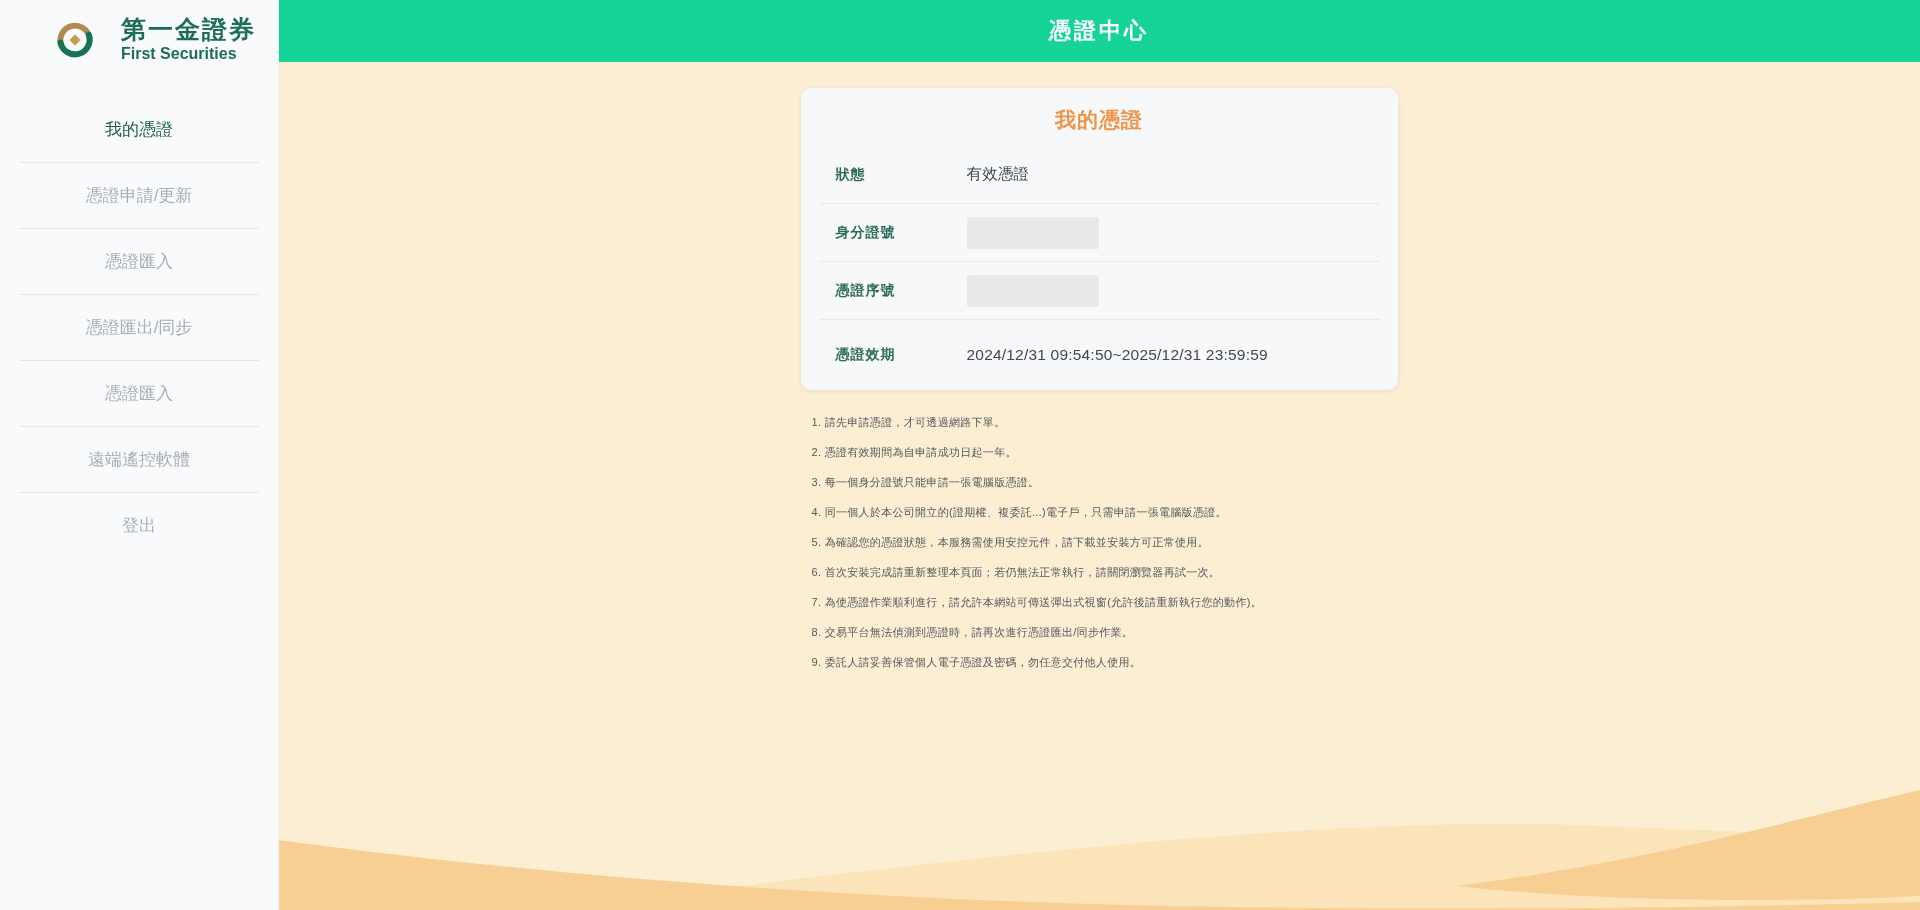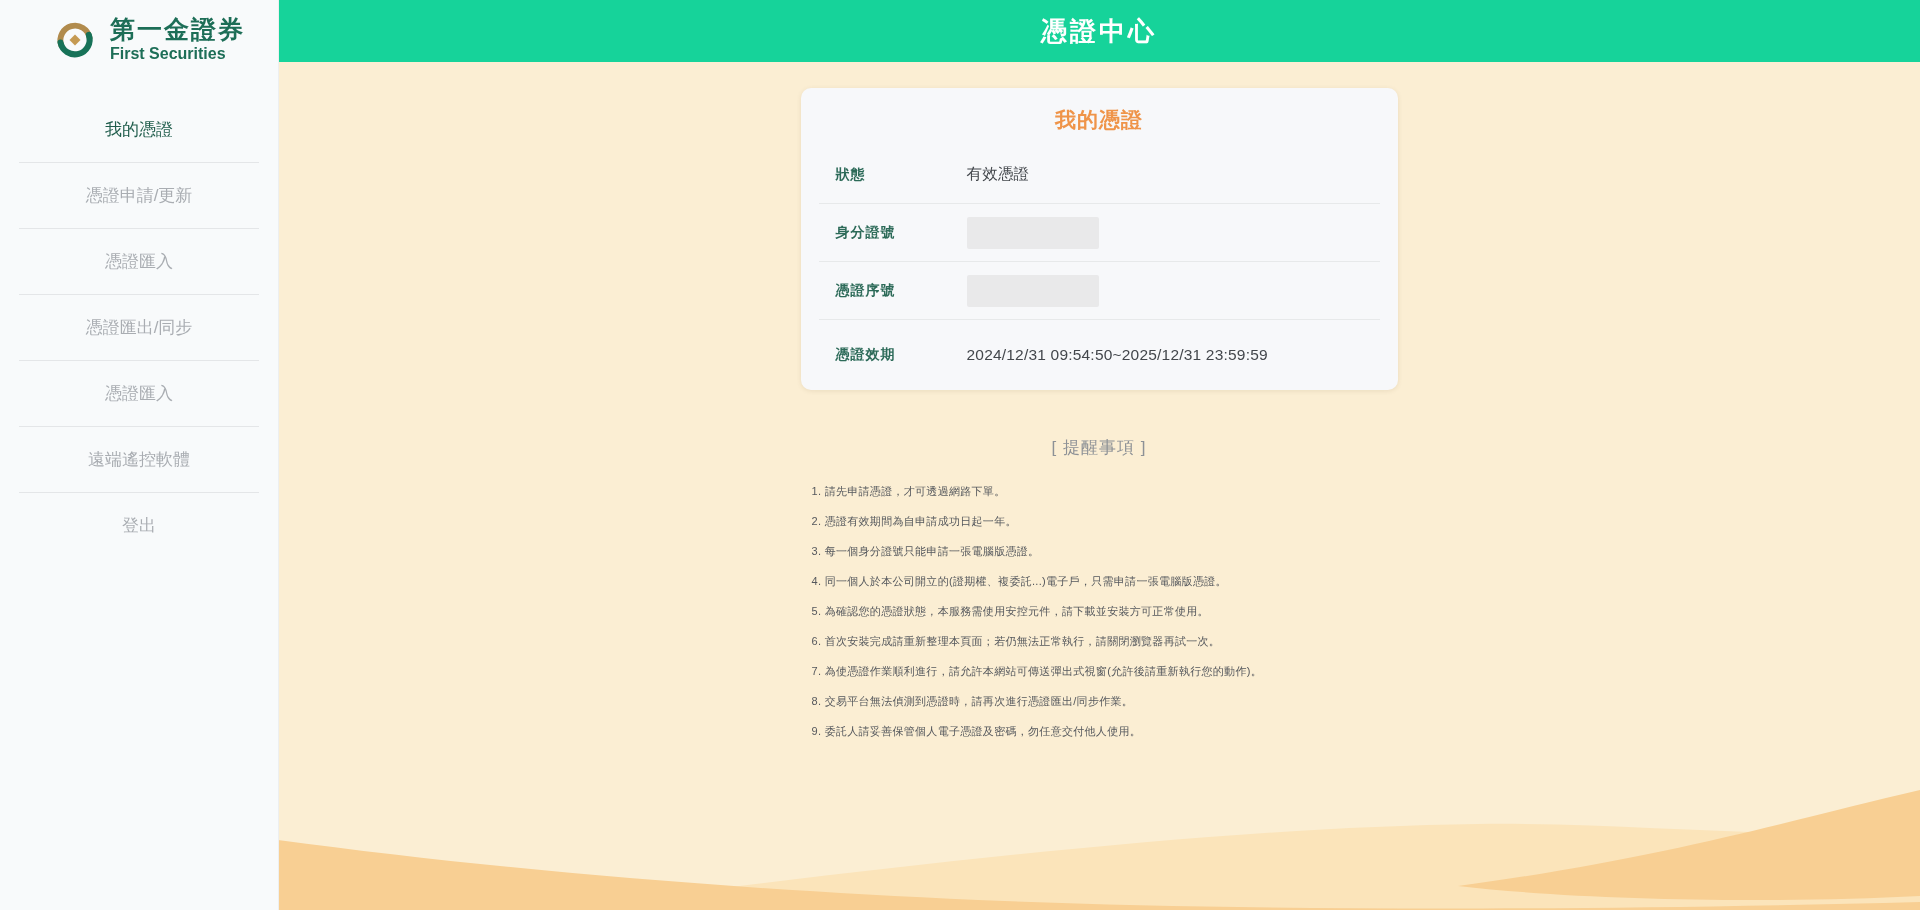--- a/index.html
+++ b/index.html
@@ -17,21 +17,21 @@
     position: absolute;
     left: 0; top: 0; bottom: 0;
     width: 278px;
     background: #f8fafb;
     border-right: 1px solid #edeff0;
     z-index: 3;
   }
   .brand {
     display: flex;
     align-items: center;
-    gap: 14px;
+    gap: 25px;
     margin: 16px 0 0 54px;
   }
   .logo-mark { width: 42px; height: 42px; flex: 0 0 auto; }
   .brand-text { display: flex; flex-direction: column; line-height: 1.05; }
   .brand-zh {
     font-size: 25px;
     font-weight: 700;
     letter-spacing: 2px;
     color: #1d6e57;
   }
@@ -67,21 +67,21 @@
     left: 278px; right: 0; top: 0;
     height: 62px;
     background: #16d39a;
     display: flex;
     align-items: center;
     justify-content: center;
     z-index: 2;
   }
   .page-title {
     color: #ffffff;
-    font-size: 26px;
+    font-size: 22px;
     font-weight: 700;
     letter-spacing: 3px;
   }
 
   
   .main {
     position: absolute;
     left: 278px; top: 62px; right: 0; bottom: 0;
     background: #fbeed3;
     overflow: hidden;
@@ -261,21 +261,20 @@
         </div>
 
         <div class="cert-row">
           <span class="cert-label">憑證效期</span>
           <span class="cert-value">2024/12/31 09:54:50~2025/12/31 23:59:59</span>
 
         </div>
       </div>
   </div>
 
-  <div class="notice-title">[ 提醒事項 ]</div>
 
   <div class="notice-list">
 
       <div class="notice-item">1. 請先申請憑證，才可透過網路下單。</div>
 
       <div class="notice-item">2. 憑證有效期間為自申請成功日起一年。</div>
 
       <div class="notice-item">3. 每一個身分證號只能申請一張電腦版憑證。</div>
 
       <div class="notice-item">4. 同一個人於本公司開立的(證期權、複委託...)電子戶，只需申請一張電腦版憑證。</div>

